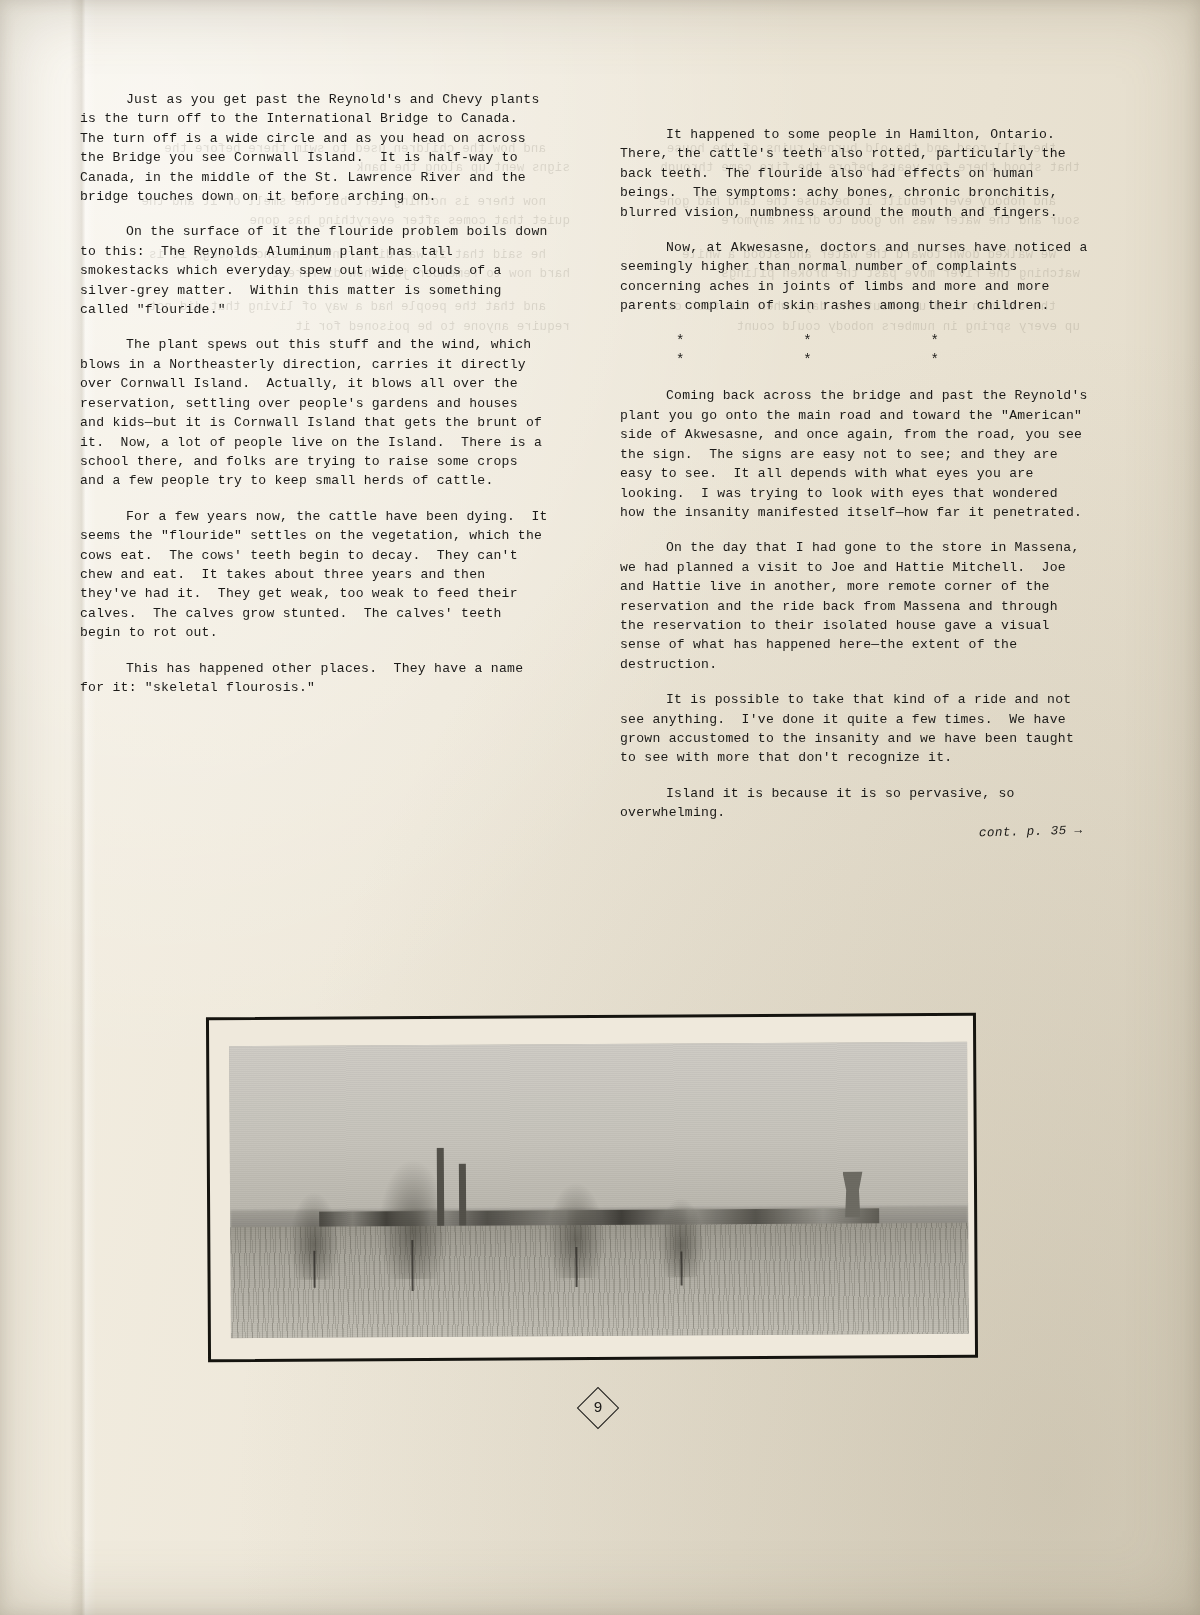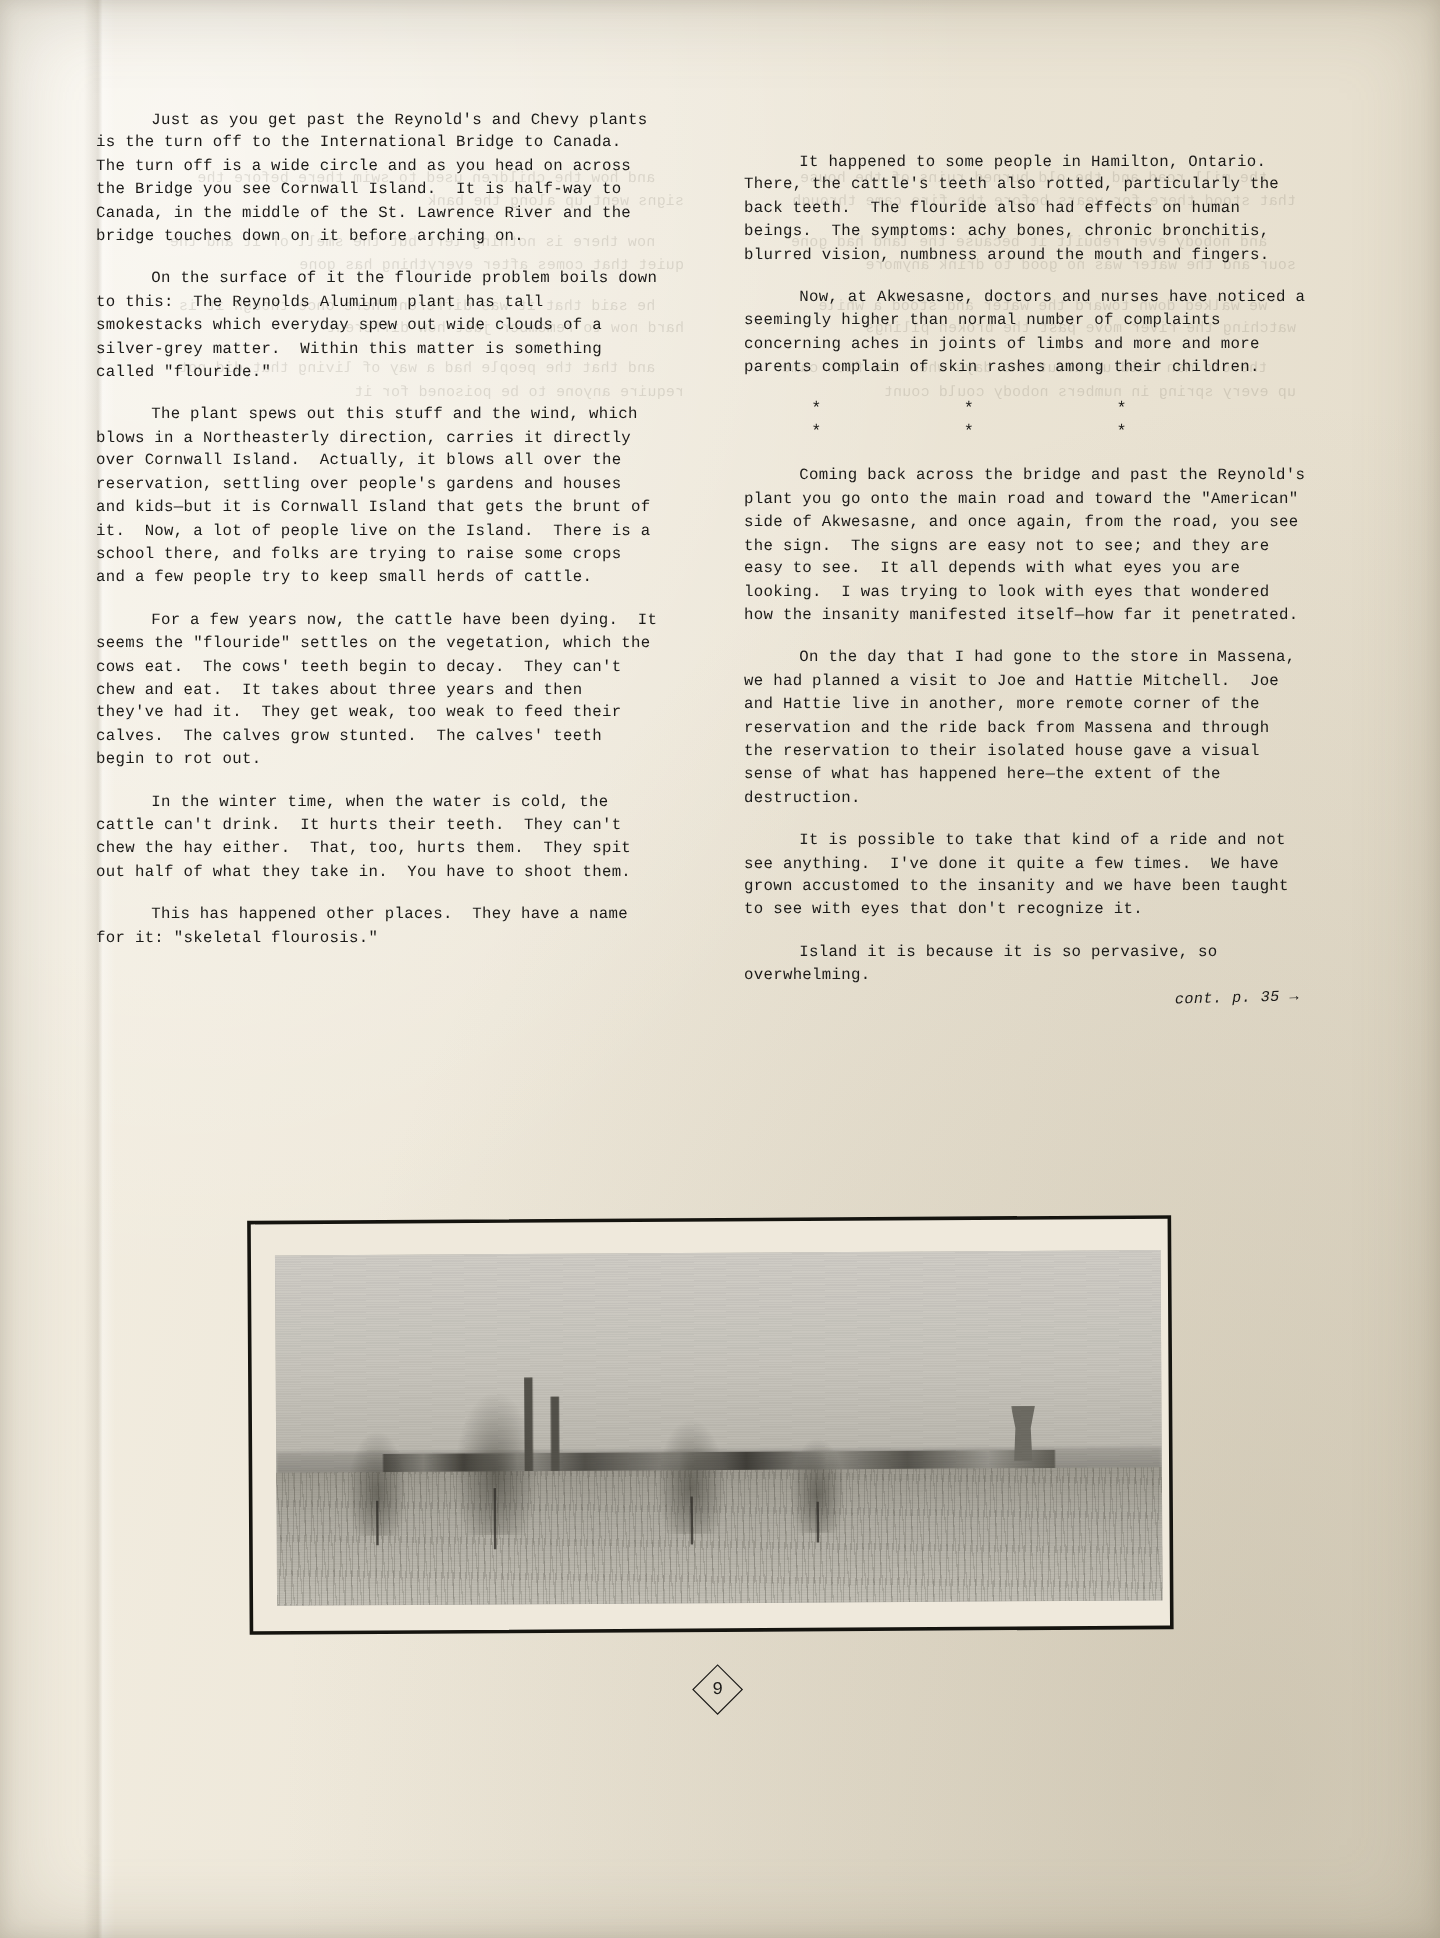--- a/index.html
+++ b/index.html
@@ -223,33 +223,32 @@
     <p>and that the people had a way of living that did not require anyone to be poisoned for it</p>
   </div>
 
   <div id="fold"></div>
 
   <div class="col" id="col-left">
     <p class="para">Just as you get past the Reynold's and Chevy plants is the turn off to the International Bridge to Canada.  The turn off is a wide circle and as you head on across the Bridge you see Cornwall Island.  It is half-way to Canada, in the middle of the St. Lawrence River and the bridge touches down on it before arching on.</p>
     <p class="para">On the surface of it the flouride problem boils down to this:  The Reynolds Aluminum plant has tall smokestacks which everyday spew out wide clouds of a silver-grey matter.  Within this matter is something called "flouride."</p>
     <p class="para">The plant spews out this stuff and the wind, which blows in a Northeasterly direction, carries it directly over Cornwall Island.  Actually, it blows all over the reservation, settling over people's gardens and houses and kids—but it is Cornwall Island that gets the brunt of it.  Now, a lot of people live on the Island.  There is a school there, and folks are trying to raise some crops and a few people try to keep small herds of cattle.</p>
     <p class="para">For a few years now, the cattle have been dying.  It seems the "flouride" settles on the vegetation, which the cows eat.  The cows' teeth begin to decay.  They can't chew and eat.  It takes about three years and then they've had it.  They get weak, too weak to feed their calves.  The calves grow stunted.  The calves' teeth begin to rot out.</p>
-    <p class="para">In the winter time, when the water is cold, the cattle can't drink.  It hurts their teeth.  They can't chew the hay either.  That, too, hurts them.  They spit out half of what they take in.  You have to shoot them.</p>
     <p class="para">This has happened other places.  They have a name for it: "skeletal flourosis."</p>
   </div>
 
   <div class="col" id="col-right">
     <p class="para">It happened to some people in Hamilton, Ontario.  There, the cattle's teeth also rotted, particularly the back teeth.  The flouride also had effects on human beings.  The symptoms: achy bones, chronic bronchitis, blurred vision, numbness around the mouth and fingers.</p>
     <p class="para">Now, at Akwesasne, doctors and nurses have noticed a seemingly higher than normal number of complaints concerning aches in joints of limbs and more and more parents complain of skin rashes among their children.</p>
 
     <p class="para stars">*  *  *  *  *  *</p>
 
     <p class="para">Coming back across the bridge and past the Reynold's plant you go onto the main road and toward the "American" side of Akwesasne, and once again, from the road, you see the sign.  The signs are easy not to see; and they are easy to see.  It all depends with what eyes you are looking.  I was trying to look with eyes that wondered how the insanity manifested itself—how far it penetrated.</p>
     <p class="para">On the day that I had gone to the store in Massena, we had planned a visit to Joe and Hattie Mitchell.  Joe and Hattie live in another, more remote corner of the reservation and the ride back from Massena and through the reservation to their isolated house gave a visual sense of what has happened here—the extent of the destruction.</p>
-    <p class="para">It is possible to take that kind of a ride and not see anything.  I've done it quite a few times.  We have grown accustomed to the insanity and we have been taught to see with eyes that don't recognize it.</p>
+    <p class="para">It is possible to take that kind of a ride and not see anything.  I've done it quite a few times.  We have grown accustomed to the insanity and we have been taught to see with more that don't recognize it.</p>
     <p class="para">Island it is because it is so pervasive, so overwhelming.</p>
 
     <div class="contbox">cont. p. 35 →</div>
   </div>
 
   <div id="photo-frame">
     <div id="photo-inner">
       <div class="sky"></div>
       <div class="horizon-band"></div>
       <div class="plant"></div>

